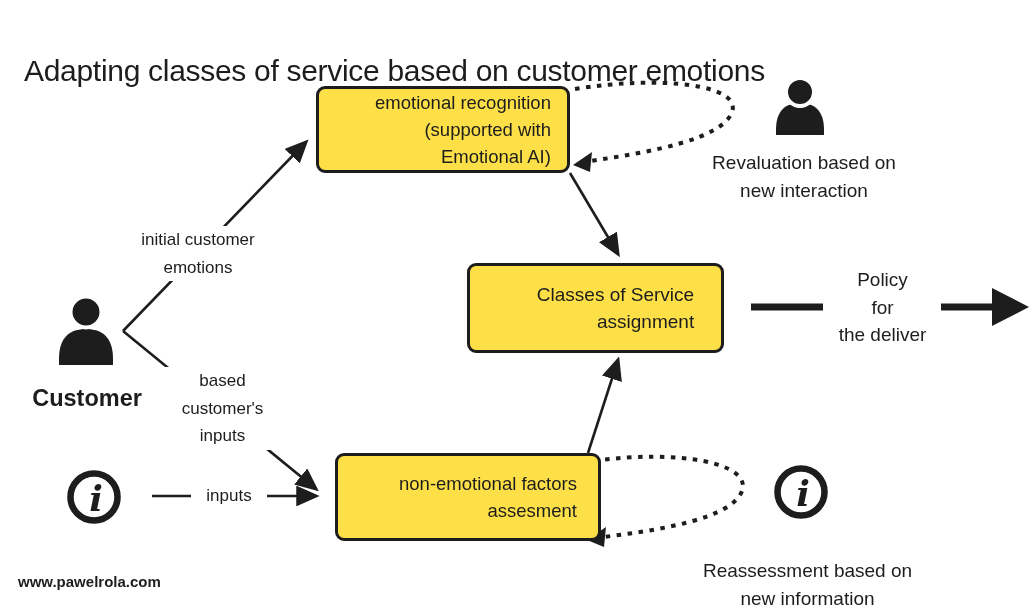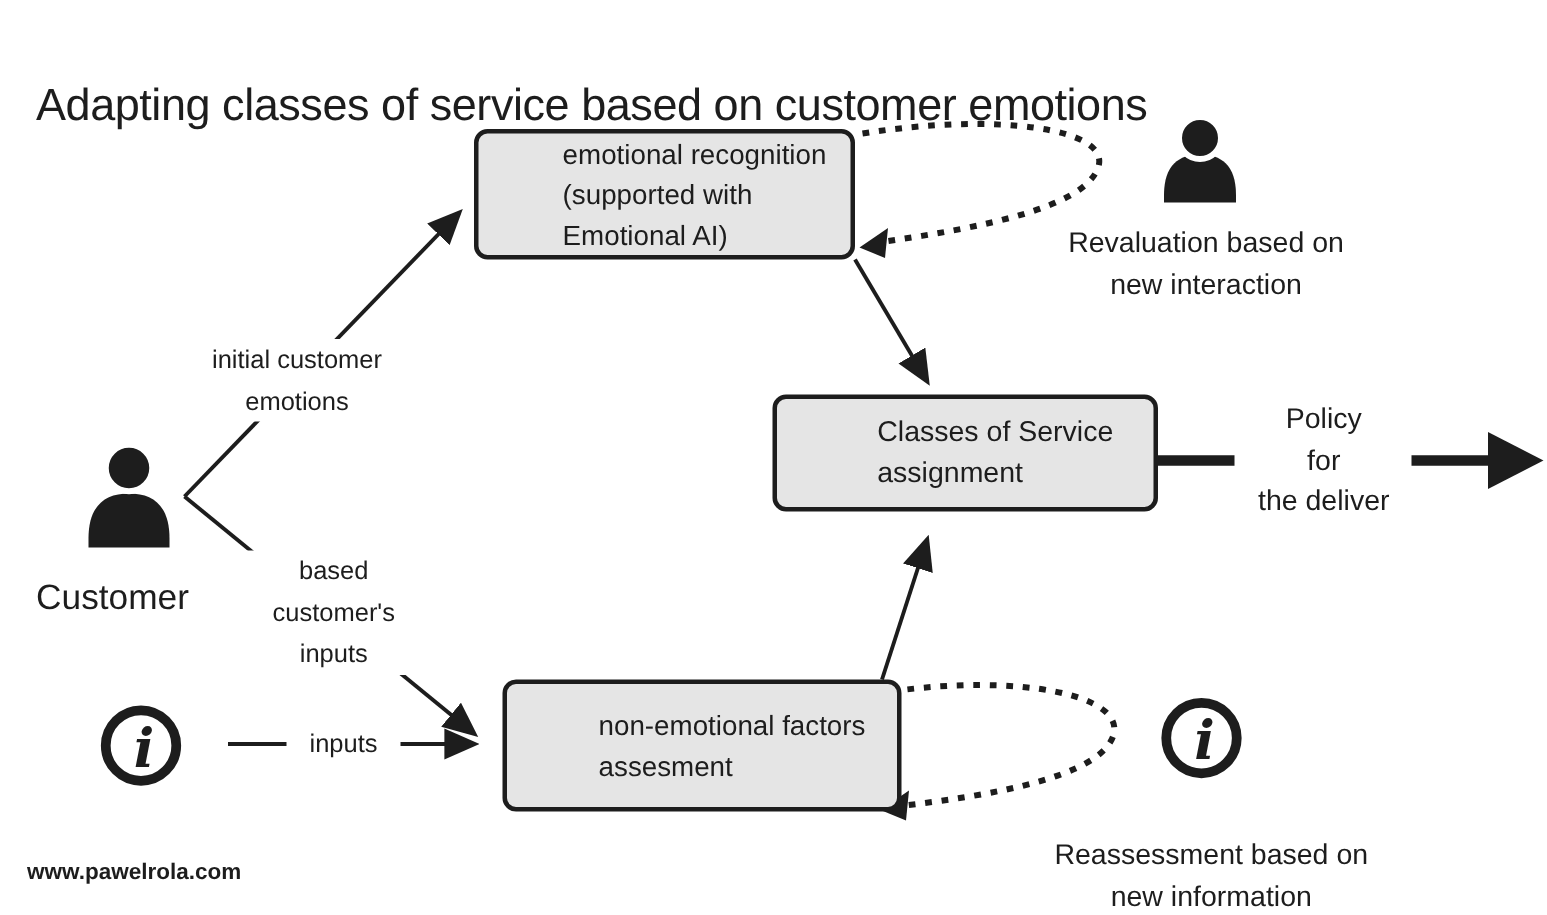--- a/index.html
+++ b/index.html
@@ -1,39 +1,39 @@
 <!DOCTYPE html>
 <html><head>
 <meta charset="utf-8">
 <style>
   html,body{margin:0;padding:0;background:#fff;}
   #stage{position:relative;width:1031px;height:610px;background:#fff;overflow:hidden;
          font-family:"Liberation Sans","DejaVu Sans",sans-serif;color:#1d1d1d;}
   #diagram-svg{position:absolute;left:0;top:0;z-index:1;}
-  .box{position:absolute;z-index:2;box-sizing:border-box;background:#e5e5e5;
+  .box{position:absolute;z-index:2;box-sizing:border-box;background:#fde047;
        border:3.5px solid #1d1d1d;border-radius:9px;
-       display:flex;align-items:center;justify-content:center;text-align:left;
+       display:flex;align-items:center;justify-content:center;text-align:right;
        font-size:18.5px;line-height:27px;white-space:pre-line;padding-left:40px;}
   .lbl{position:absolute;z-index:2;text-align:center;white-space:pre-line;
        font-size:17px;line-height:27.5px;}
   .lbl.masked{background:#fff;}
   #title{position:absolute;z-index:2;left:24px;right:0;top:10px;text-align:left;
          font-size:30px;font-weight:normal;letter-spacing:-0.3px;margin-top:44px;}
   #customer-label{font-size:23.5px;line-height:26px;}
   #watermark{position:absolute;z-index:2;left:18px;top:573px;
              font-size:15px;font-weight:bold;}
   #initial-emotions-label{left:103px;top:226px;width:190px;}
   #other-inputs-label{left:155px;top:367px;width:135px;}
   #inputs-label{left:191px;top:482px;width:76px;}
-  #customer-label{left:12px;top:385px;width:126px;text-align:center;position:absolute;z-index:2;}
+  #customer-label{left:24px;top:385px;width:126px;text-align:center;position:absolute;z-index:2;font-weight:bold;}
   #policy-label{left:815px;top:266px;width:135px;font-size:19px;}
   #revaluation-label{left:685px;top:149px;width:238px;font-size:19px;}
   #reassessment-label{left:680px;top:557px;width:255px;font-size:19px;}
   #box-emotional{left:316px;top:86px;width:254px;height:87px;}
-  #box-classes{left:515px;top:263px;width:257px;height:78px;font-size:19px;}
+  #box-classes{left:467px;top:263px;width:257px;height:90px;font-size:19px;}
   #box-non-emotional{left:335px;top:453px;width:266px;height:88px;}
 </style>
 </head>
 <body>
 
 <div id="stage">
 
   <svg id="diagram-svg" width="1031" height="610" viewBox="0 0 1031 610">
     <defs>
       <marker id="ah" markerWidth="9" markerHeight="8" refX="7.6" refY="4" orient="auto">

